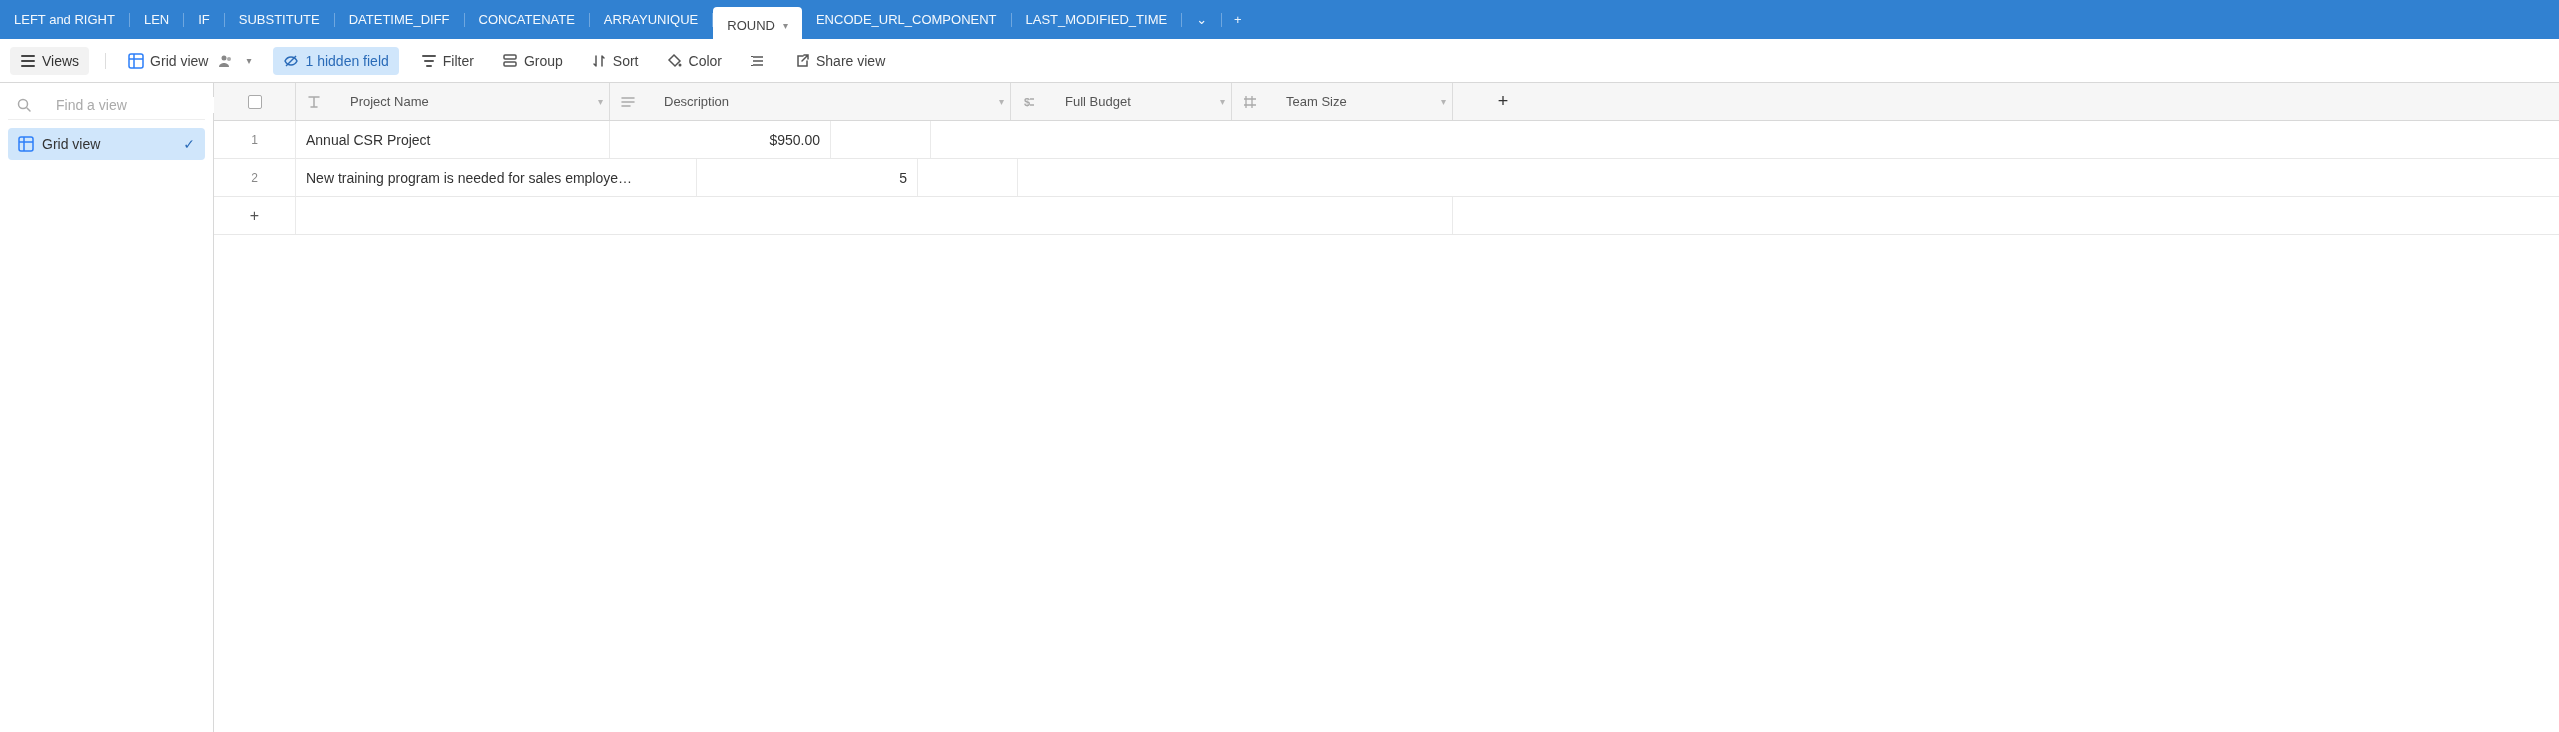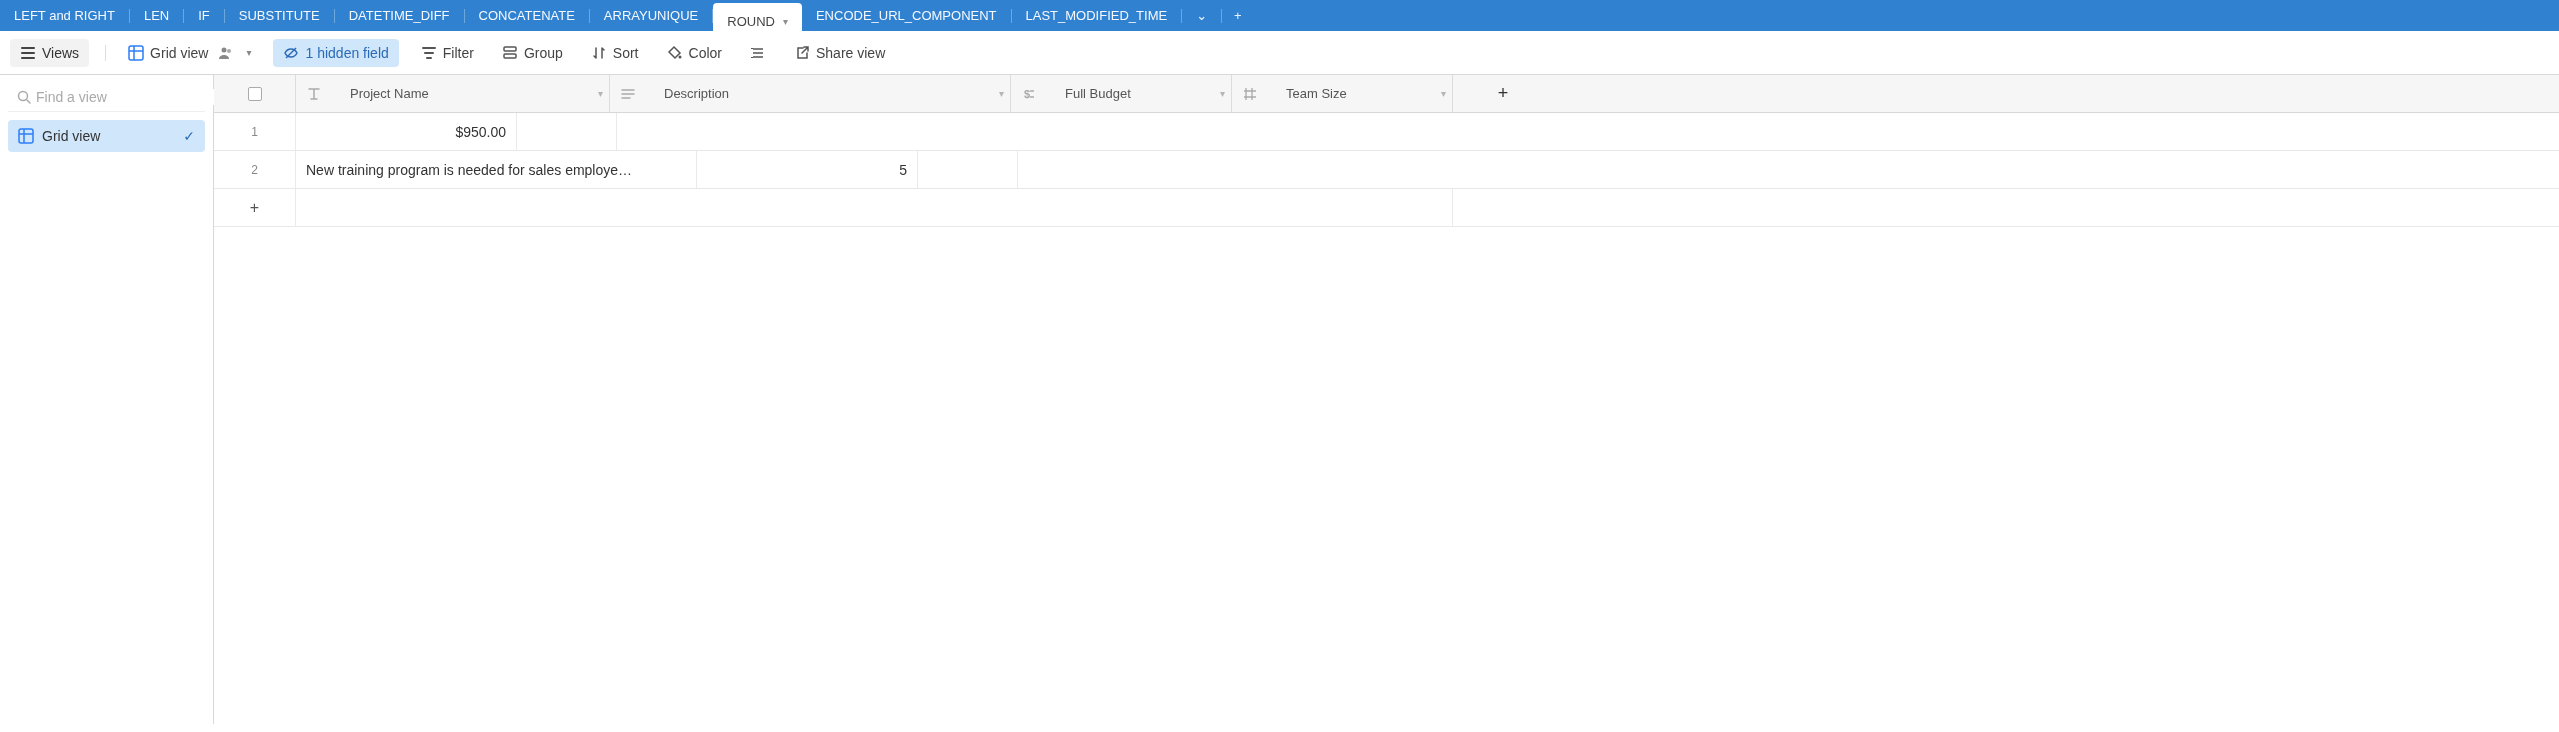--- a/index.html
+++ b/index.html
@@ -8,21 +8,21 @@
   font-size: 13px;
   color: #333;
   background: #fff;
   overflow: hidden;
 }
 
 .tab-bar {
   background: #3181d1;
   display: flex;
   align-items: center;
-  height: 31px;
+  height: 39px;
   padding: 0;
   color: rgba(255,255,255,0.9);
 }
 .tab {
   padding: 0 14px;
   height: 39px;
   display: flex;
   align-items: center;
   cursor: pointer;
   color: rgba(255,255,255,0.95);
@@ -92,21 +92,21 @@
   height: calc(100vh - 83px);
 }
 .sidebar {
   width: 214px;
   border-right: 1px solid #d8d8d8;
   padding: 8px;
 }
 .search-wrap {
   display: flex;
   align-items: center;
-  gap: 4px;
+  gap: 24px;
   padding: 6px 8px;
   color: #999;
   border-bottom: 1px solid #eee;
   margin-bottom: 8px;
 }
 .search-input {
   border: none;
   outline: none;
   font-size: 14px;
   flex: 1;
@@ -414,20 +414,21 @@
             </svg>
           </span>
         <span>Team Size</span>
         <span class="menu-caret">▾</span>
       </div>
       <div class="col-add">+</div>
     </div>
 
     <div class="grid-row">
       <div class="row-num">1</div>
+      <div class="cell col-project">Annual CSR Project</div>
       <div class="cell col-budget num">$950.00</div>
       <div class="cell" style="width:100px"></div>
     </div>
     <div class="grid-row">
       <div class="row-num">2</div>
       <div class="cell col-desc">New training program is needed for sales employe…</div>
       <div class="cell col-team num">5</div>
       <div class="cell" style="width:100px"></div>
     </div>
     <div class="add-row">

